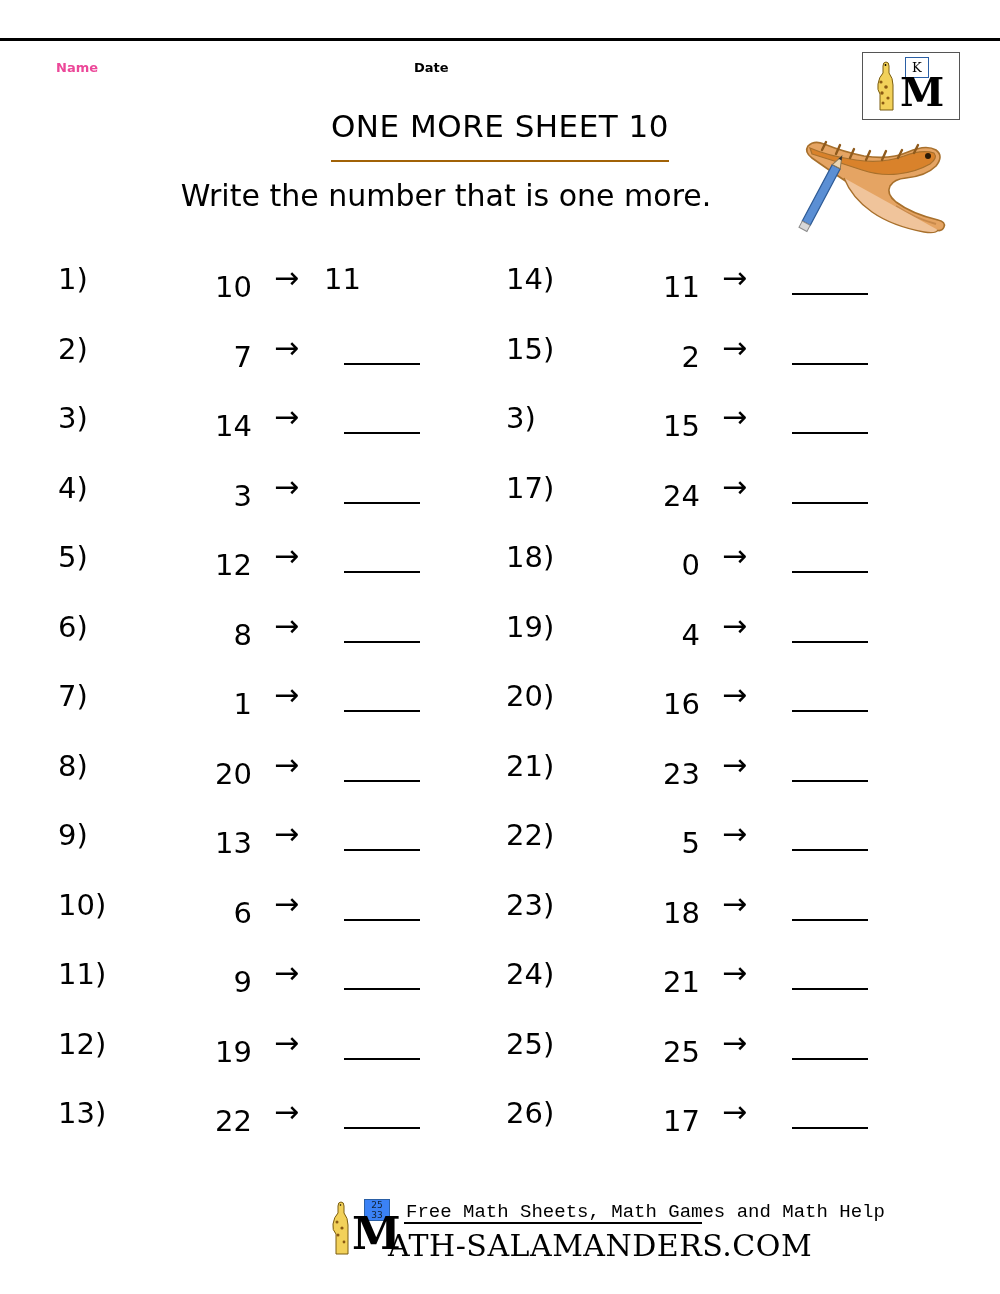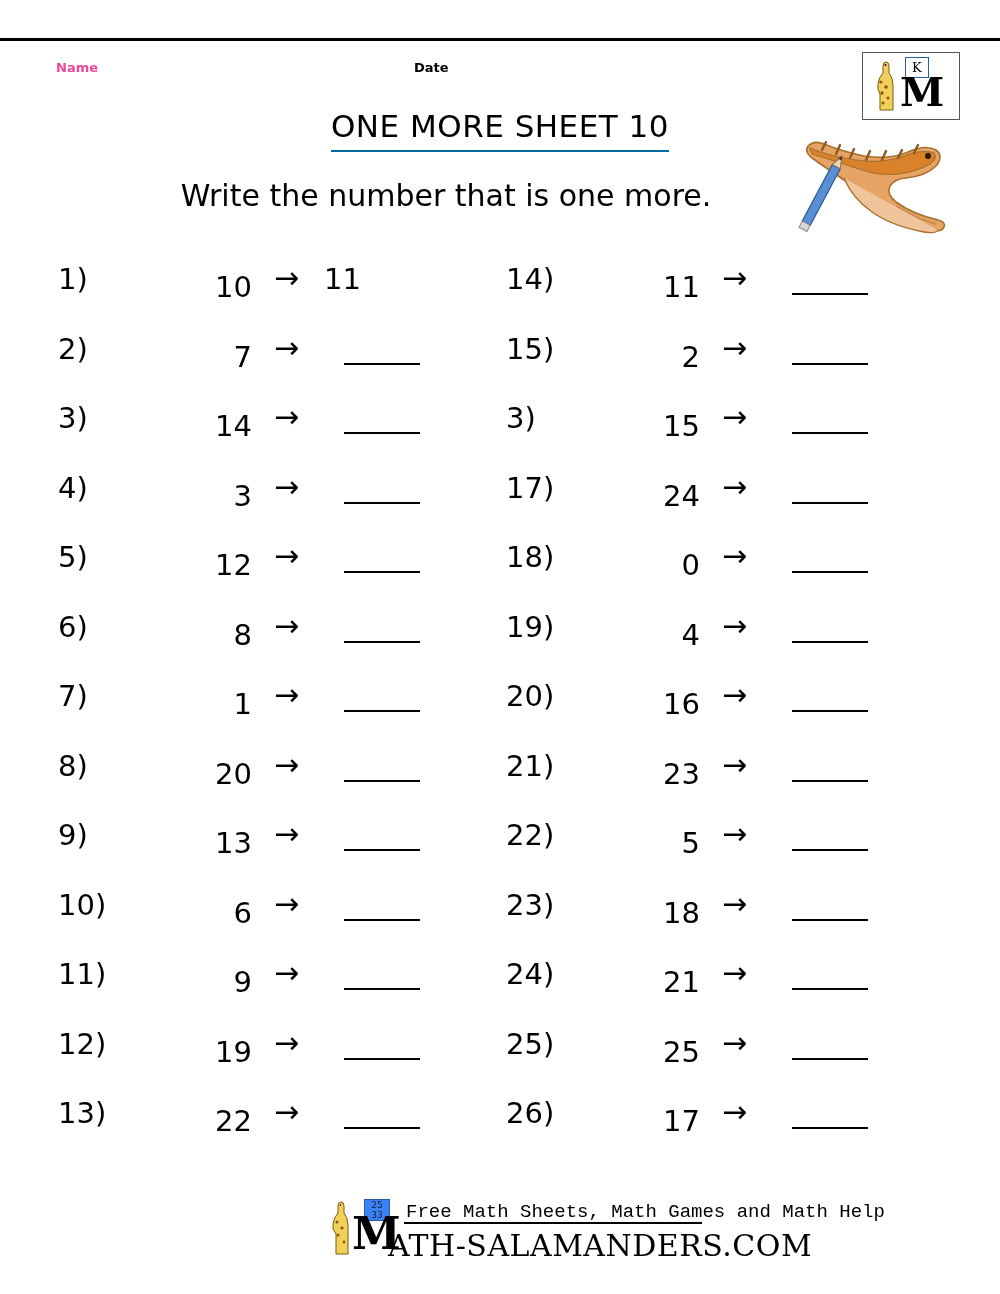--- a/index.html
+++ b/index.html
@@ -46,22 +46,22 @@
     position: absolute;
     left: 0;
     top: 108px;
     width: 1000px;
     text-align: center;
     font-size: 31px;
     color: #000;
     letter-spacing: 0.5px;
   }
   .sheet-title span {
-    border-bottom: 2px solid #0369a1;
-    padding-bottom: 6px;
+    border-bottom: 2px solid #a16207;
+    padding-bottom: 16px;
   }
   .instruction {
     position: absolute;
     left: 0;
     top: 178px;
     width: 892px;
     text-align: center;
     font-size: 30px;
     color: #000;
   }

